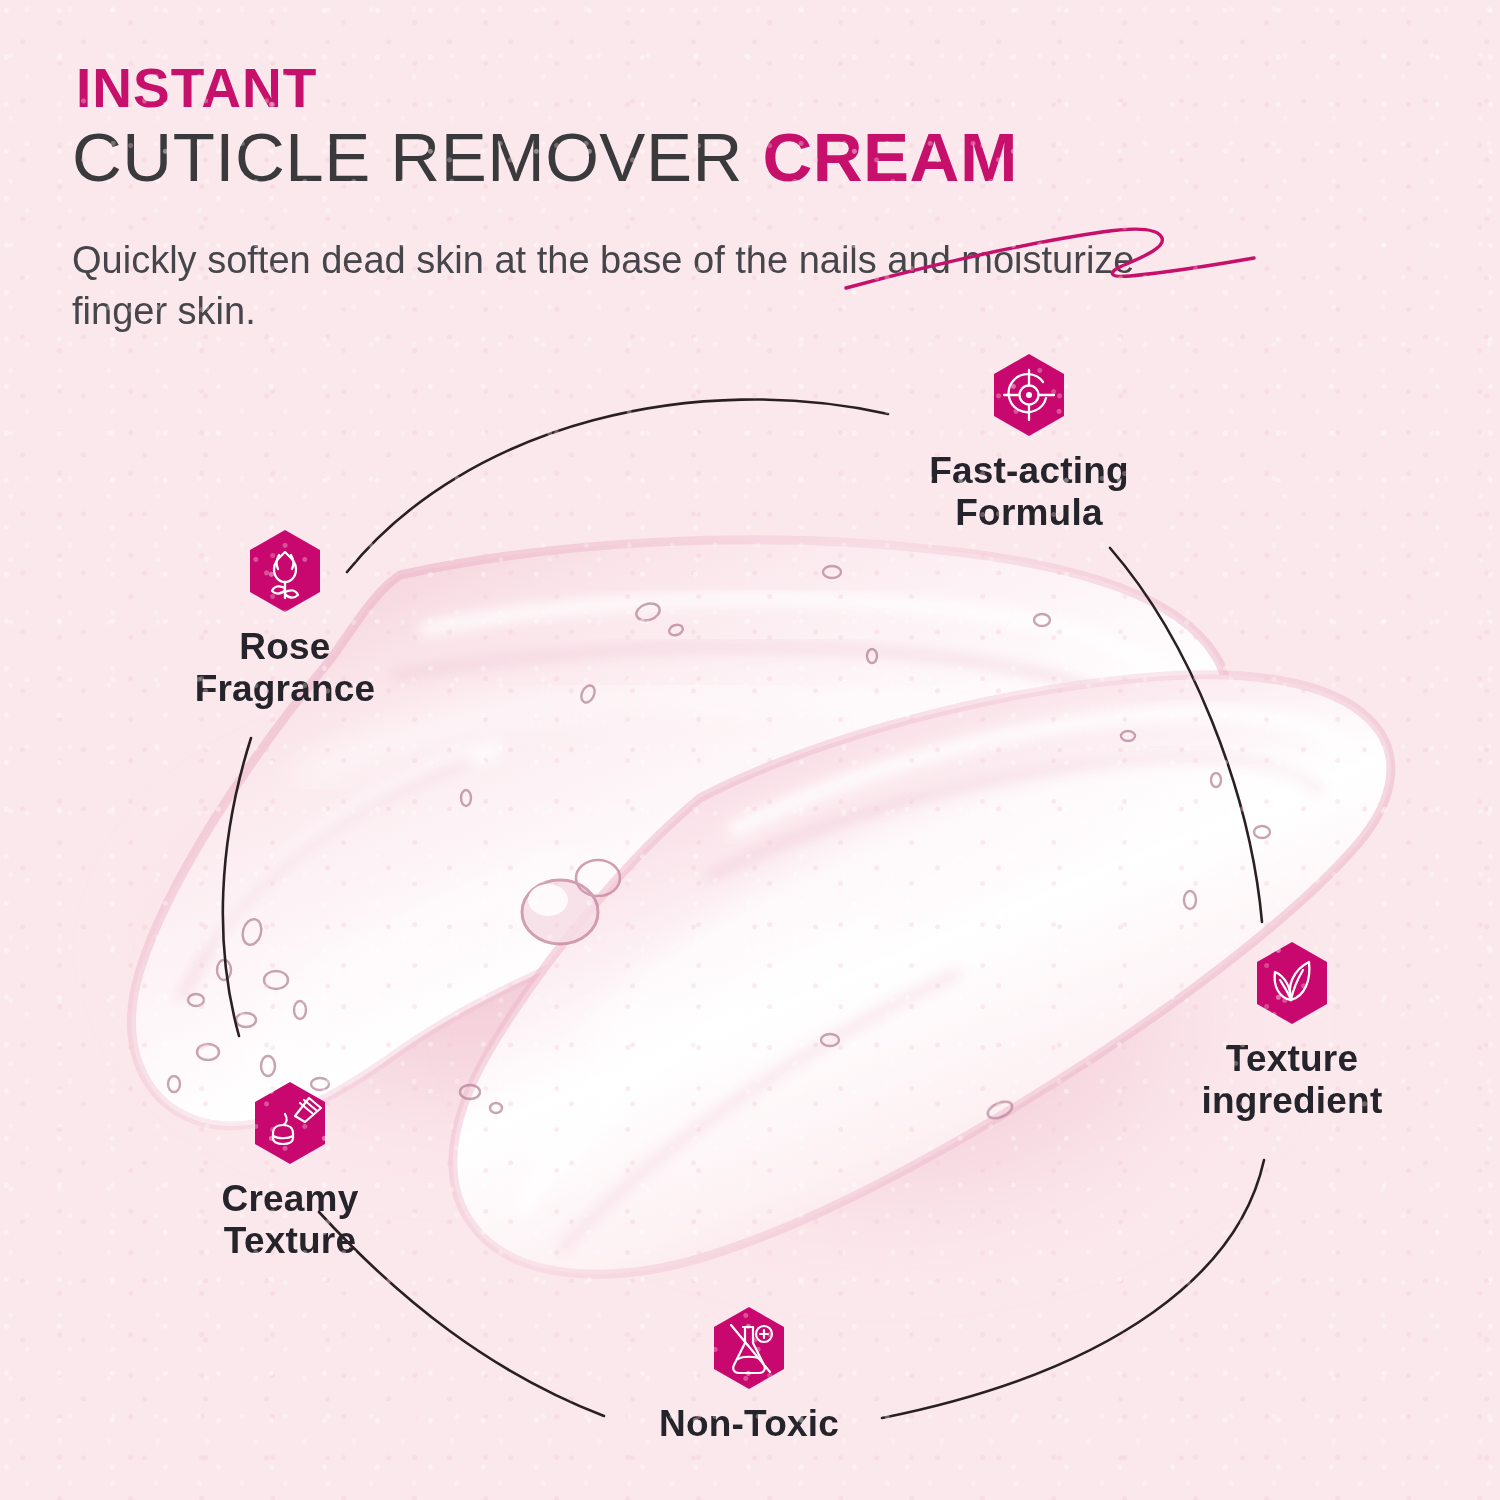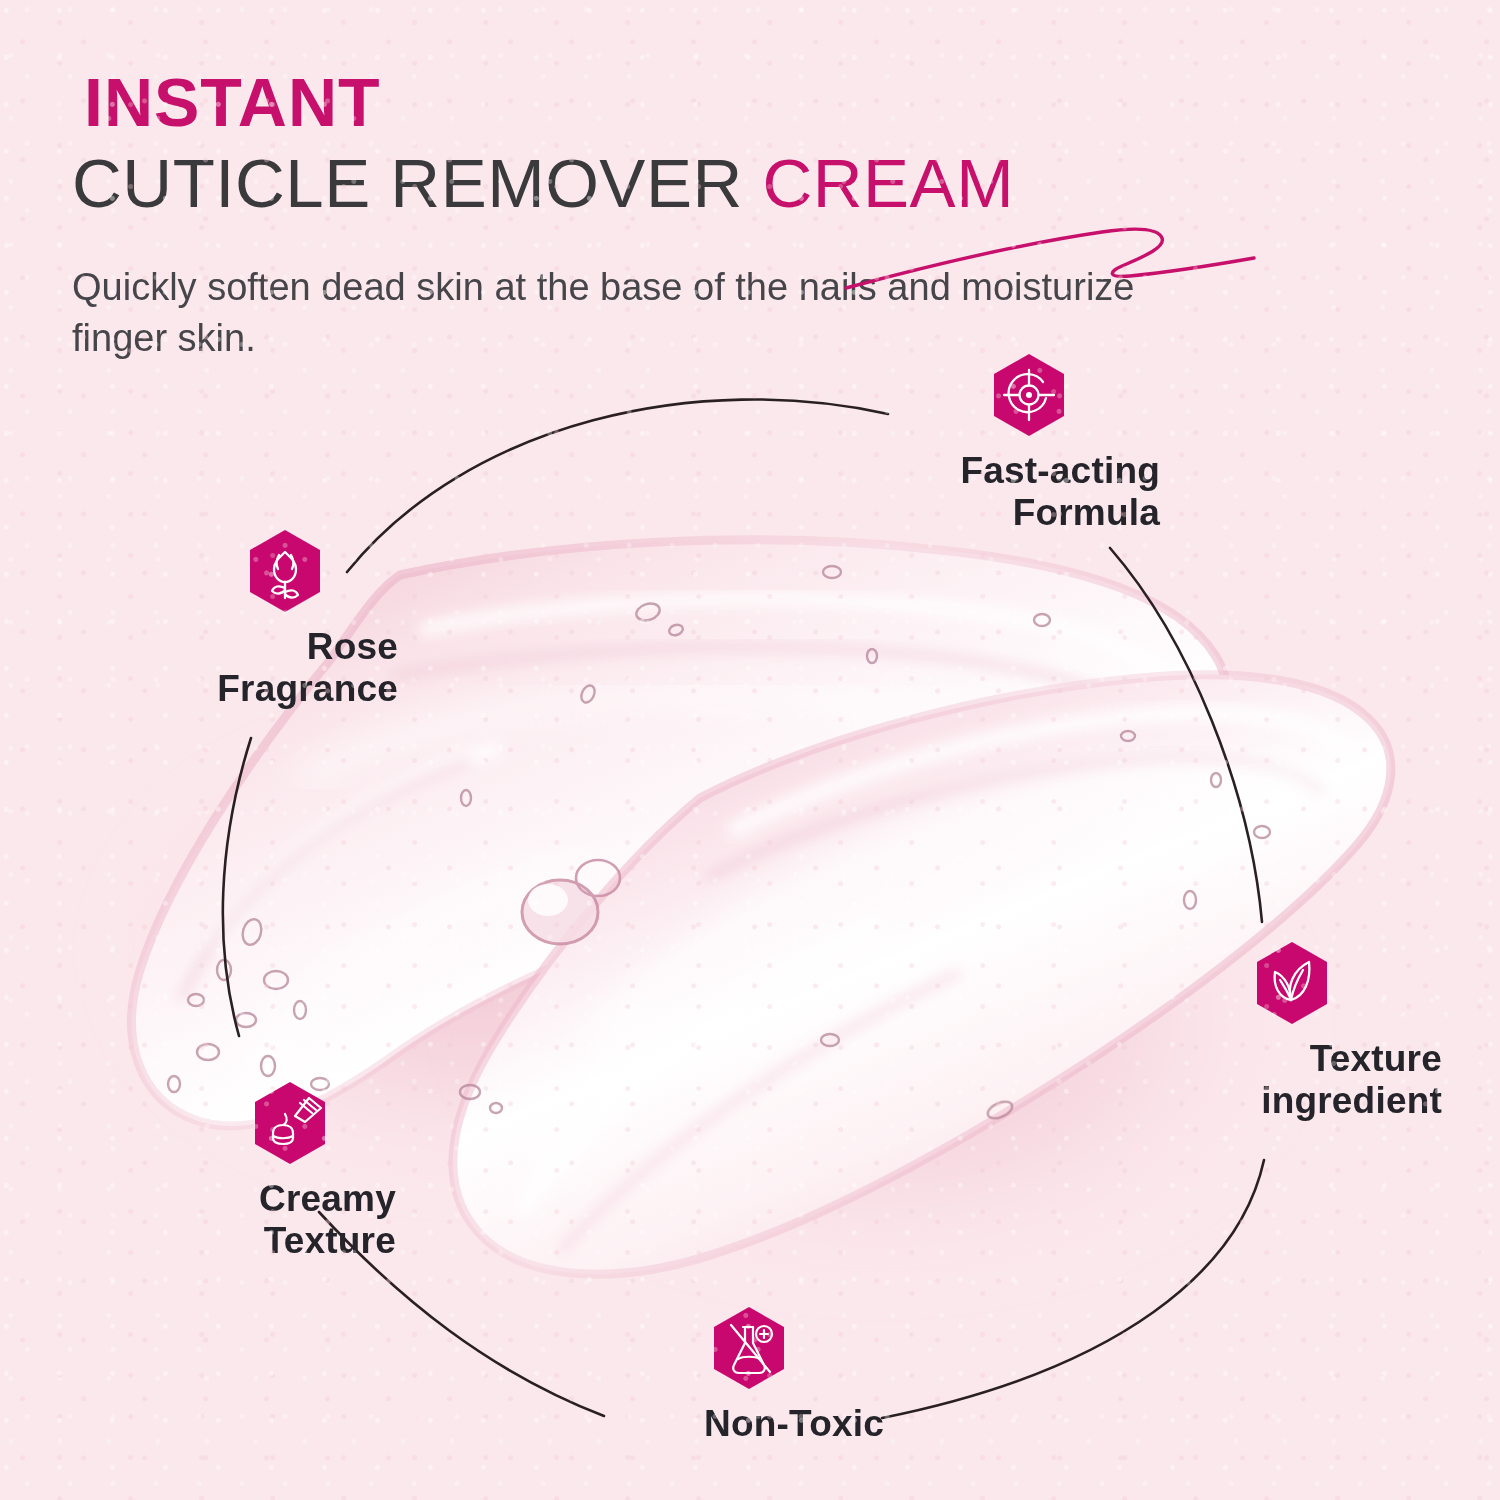--- a/index.html
+++ b/index.html
@@ -21,43 +21,43 @@
       radial-gradient(circle at 63% 14%, rgba(255,255,255,.4) 0 2px, transparent 3px),
       radial-gradient(circle at 84% 55%, rgba(243,202,212,.45) 0 2px, transparent 3px),
       radial-gradient(circle at 22% 88%, rgba(255,255,255,.4) 0 2px, transparent 3px);
     background-size:53px 47px,61px 59px,43px 67px,71px 41px,49px 63px;
     opacity:.75;pointer-events:none;
   }
 
   
   .header{position:absolute;left:72px;top:58px;width:1340px;}
   .line1{
-    font-size:68px;font-weight:bold;letter-spacing:1px;
-    color:#c7106b;line-height:.96;margin:12px;
+    font-size:55px;font-weight:bold;letter-spacing:1px;
+    color:#c7106b;line-height:.96;margin:4px;
   }
   .line2{
     font-size:69px;font-weight:300;letter-spacing:.5px;
     color:#3a3a3c;line-height:1.08;margin:6px 0 0 0;white-space:nowrap;
   }
-  .line2 .accent{color:#c7106b;font-weight:normal;}
+  .line2 .accent{color:#c7106b;font-weight:bold;}
   .subtitle{
     margin:40px 0 0 0;
     font-size:38px;font-weight:300;color:#45454a;
     line-height:1.34;max-width:1115px;
   }
   .swoosh{position:absolute;left:840px;top:210px;width:420px;height:100px;pointer-events:none;}
 
   
   .gelwrap{position:absolute;left:0;top:480px;width:1500px;height:880px;}
 
   
   .arcs{position:absolute;left:0;top:0;width:1500px;height:1500px;pointer-events:none;}
 
   
-  .feature{position:absolute;text-align:right;}
+  .feature{position:absolute;text-align:center;}
   .hexwrap{display:flex;justify-content:center;}
   .hex{
     width:78px;height:86px;position:relative;
     display:flex;align-items:center;justify-content:center;
   }
   .hex svg{display:block;}
   .feat-label{
     margin-top:12px;
     font-size:37px;font-weight:bold;color:#24242a;
     line-height:1.14;letter-spacing:.2px;white-space:pre-line;

